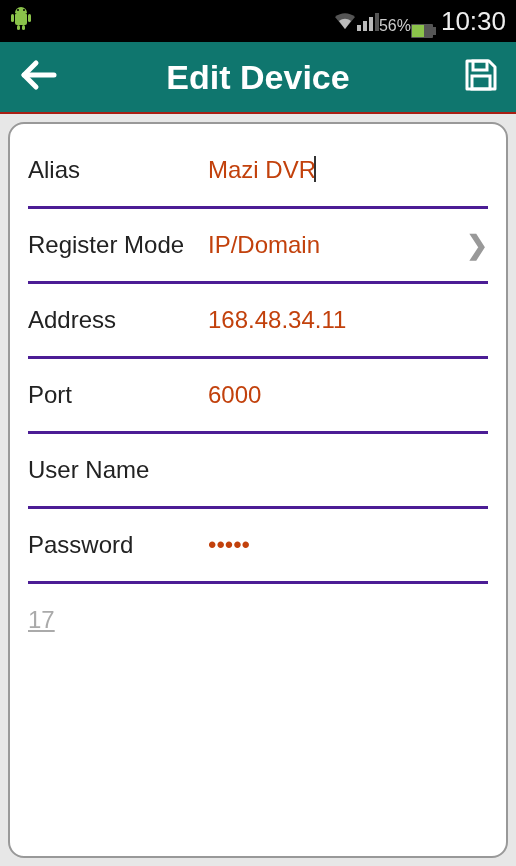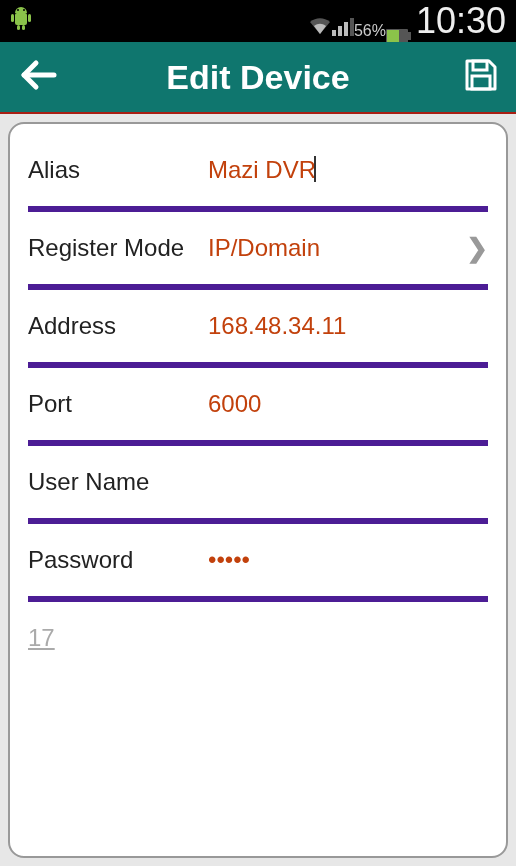--- a/index.html
+++ b/index.html
@@ -39,21 +39,21 @@
     display: flex;
     align-items: flex-end;
   }
   .status-right .pct {
     font-size: 16px;
     position: relative;
     top: -2px;
     color: #ccc;
   }
   .status-right .time {
-    font-size: 36px;
+    font-size: 26px;
     color: #eee;
     margin-left: 4px;
   }
   .batt {
     width: 26px;
     height: 14px;
     display: inline-block;
     position: relative;
   }
   .batt svg { display:block; }
@@ -101,21 +101,21 @@
     border: 2px solid #999;
     border-radius: 16px;
     padding: 10px 18px 18px 18px;
     display: flex;
     flex-direction: column;
   }
   .row {
     display: flex;
     align-items: center;
     height: 72px;
-    border-bottom: 6px solid #4c1d95;
+    border-bottom: 3px solid #4c1d95;
     font-size: 24px;
     color: #222;
   }
   .row.no-border {
     border-bottom: none;
   }
   .row .label {
     width: 180px;
     flex-shrink: 0;
     color: #222;

